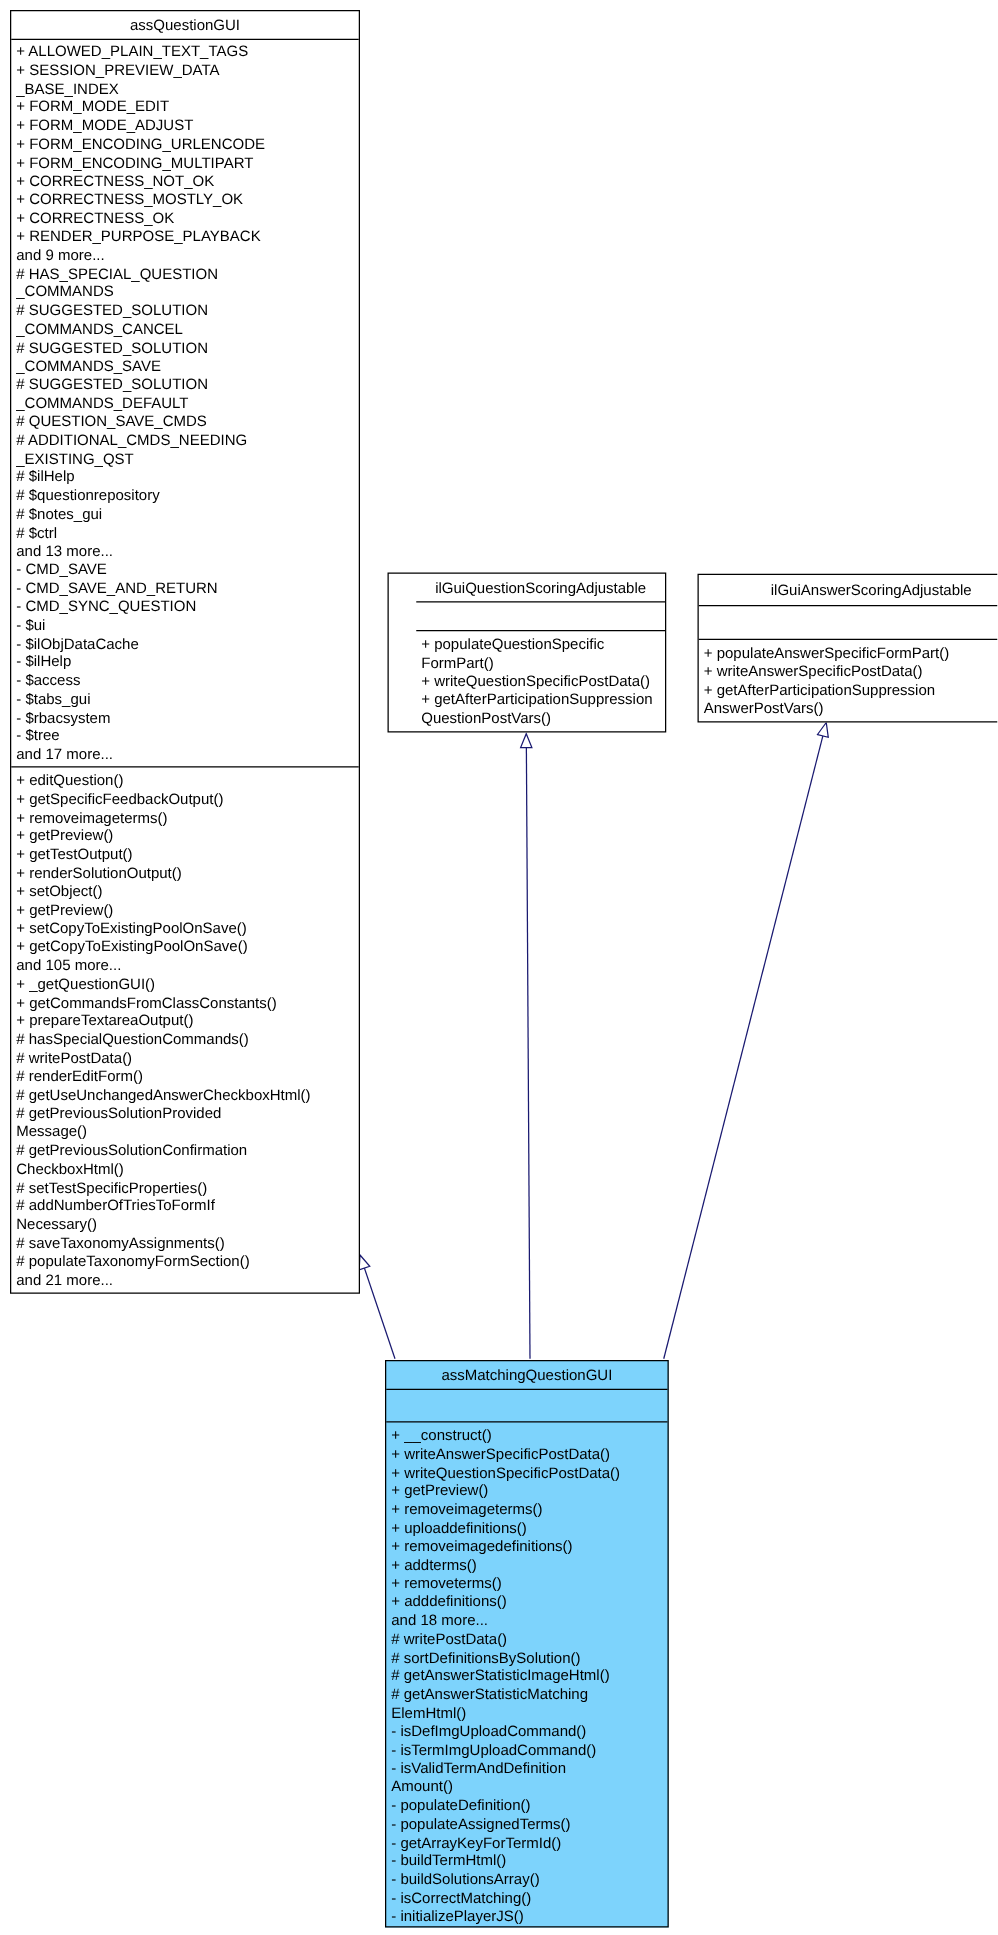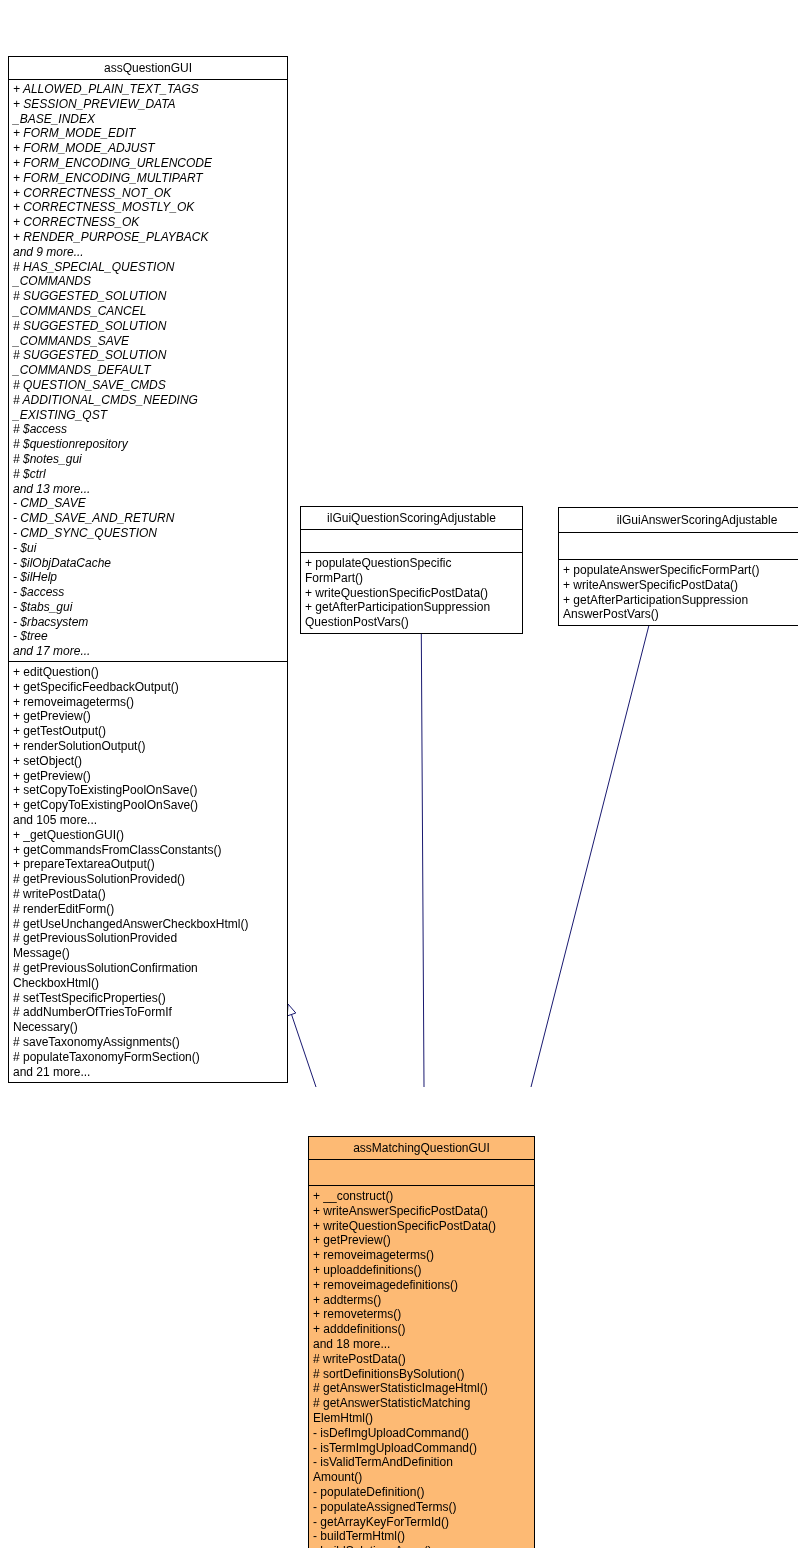--- a/index.html
+++ b/index.html
@@ -22,59 +22,57 @@
     left: 0; top: 0;
     pointer-events: none;
   }
   .class-box {
     position: absolute;
     box-sizing: border-box;
     border: 1px solid #000000;
     background: #ffffff;
     display: flex;
     flex-direction: column;
-    margin-top: 48px;
   }
   .class-box.highlight {
-    background: #fdba74;
+    background: #7dd3fc;
   }
   .class-title {
     box-sizing: border-box;
     flex: 0 0 auto;
     border-bottom: 1px solid #000000;
     display: flex;
     align-items: center;
     justify-content: center;
     text-align: center;
     overflow: hidden;
   }
   .class-attrs {
     box-sizing: border-box;
     flex: 0 0 auto;
     border-bottom: 1px solid #000000;
     padding: 2px 4px;
     overflow: hidden;
-    font-style: italic;
   }
   .class-methods {
     box-sizing: border-box;
     flex: 1 1 auto;
     padding: 3px 4px;
     overflow: hidden;
   }
   .member-line {
     line-height: 14.8px;
     white-space: pre;
   }
   
   #box-assQuestionGUI          { left: 8px;   top: 8px;    width: 280px; height: 1027px; }
   #box-assQuestionGUI .class-title { height: 23px; }
   #box-assQuestionGUI .class-attrs { height: 582px; }
 
-  #box-ilGuiQuestionScoringAdjustable { left: 300px; top: 458px; width: 223px; height: 128px; }
+  #box-ilGuiQuestionScoringAdjustable { left: 310px; top: 458px; width: 223px; height: 128px; padding-left: 22px; }
   #box-ilGuiQuestionScoringAdjustable .class-title { height: 23px; }
   #box-ilGuiQuestionScoringAdjustable .class-attrs { height: 23px; }
 
   #box-ilGuiAnswerScoringAdjustable   { left: 558px; top: 459px; width: 278px; height: 119px; }
   #box-ilGuiAnswerScoringAdjustable .class-title { height: 25px; }
   #box-ilGuiAnswerScoringAdjustable .class-attrs { height: 27px; }
 
   #box-assMatchingQuestionGUI { left: 308px; top: 1088px; width: 227px; height: 454px; }
   #box-assMatchingQuestionGUI .class-title { height: 23px; }
   #box-assMatchingQuestionGUI .class-attrs { height: 26px; }
@@ -121,21 +119,21 @@
         <div class="member-line">_COMMANDS</div>
         <div class="member-line"># SUGGESTED_SOLUTION</div>
         <div class="member-line">_COMMANDS_CANCEL</div>
         <div class="member-line"># SUGGESTED_SOLUTION</div>
         <div class="member-line">_COMMANDS_SAVE</div>
         <div class="member-line"># SUGGESTED_SOLUTION</div>
         <div class="member-line">_COMMANDS_DEFAULT</div>
         <div class="member-line"># QUESTION_SAVE_CMDS</div>
         <div class="member-line"># ADDITIONAL_CMDS_NEEDING</div>
         <div class="member-line">_EXISTING_QST</div>
-        <div class="member-line"># $access</div>
+        <div class="member-line"># $ilHelp</div>
         <div class="member-line"># $questionrepository</div>
         <div class="member-line"># $notes_gui</div>
         <div class="member-line"># $ctrl</div>
         <div class="member-line">and 13 more...</div>
         <div class="member-line">- CMD_SAVE</div>
         <div class="member-line">- CMD_SAVE_AND_RETURN</div>
         <div class="member-line">- CMD_SYNC_QUESTION</div>
         <div class="member-line">- $ui</div>
         <div class="member-line">- $ilObjDataCache</div>
         <div class="member-line">- $ilHelp</div>
@@ -153,21 +151,21 @@
         <div class="member-line">+ getTestOutput()</div>
         <div class="member-line">+ renderSolutionOutput()</div>
         <div class="member-line">+ setObject()</div>
         <div class="member-line">+ getPreview()</div>
         <div class="member-line">+ setCopyToExistingPoolOnSave()</div>
         <div class="member-line">+ getCopyToExistingPoolOnSave()</div>
         <div class="member-line">and 105 more...</div>
         <div class="member-line">+ _getQuestionGUI()</div>
         <div class="member-line">+ getCommandsFromClassConstants()</div>
         <div class="member-line">+ prepareTextareaOutput()</div>
-        <div class="member-line"># getPreviousSolutionProvided()</div>
+        <div class="member-line"># hasSpecialQuestionCommands()</div>
         <div class="member-line"># writePostData()</div>
         <div class="member-line"># renderEditForm()</div>
         <div class="member-line"># getUseUnchangedAnswerCheckboxHtml()</div>
         <div class="member-line"># getPreviousSolutionProvided</div>
         <div class="member-line">Message()</div>
         <div class="member-line"># getPreviousSolutionConfirmation</div>
         <div class="member-line">CheckboxHtml()</div>
         <div class="member-line"># setTestSpecificProperties()</div>
         <div class="member-line"># addNumberOfTriesToFormIf</div>
         <div class="member-line">Necessary()</div>

